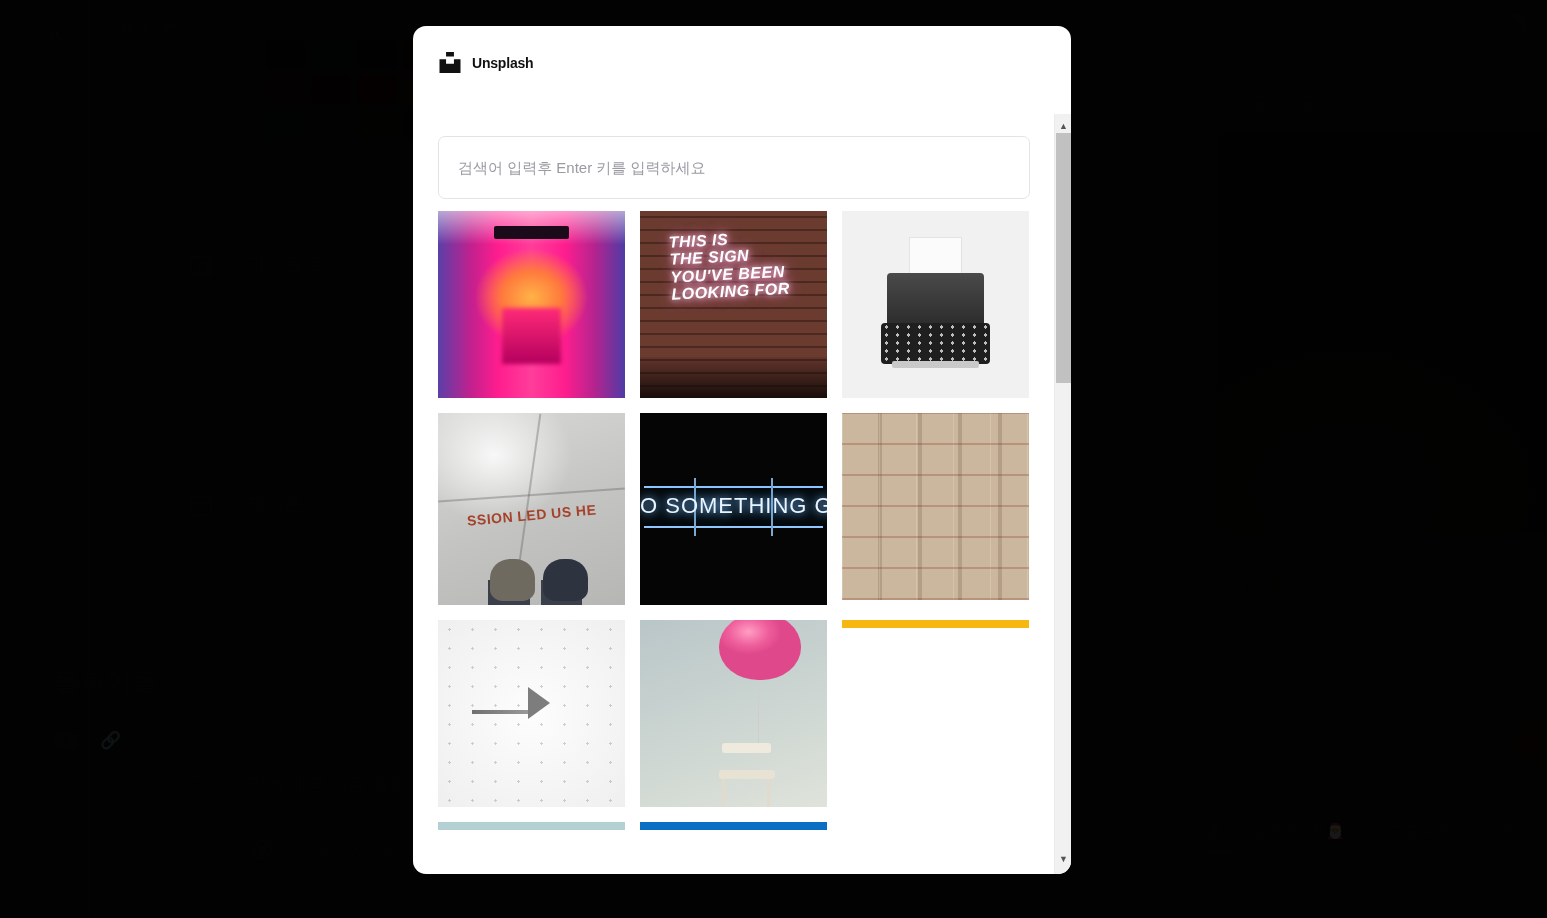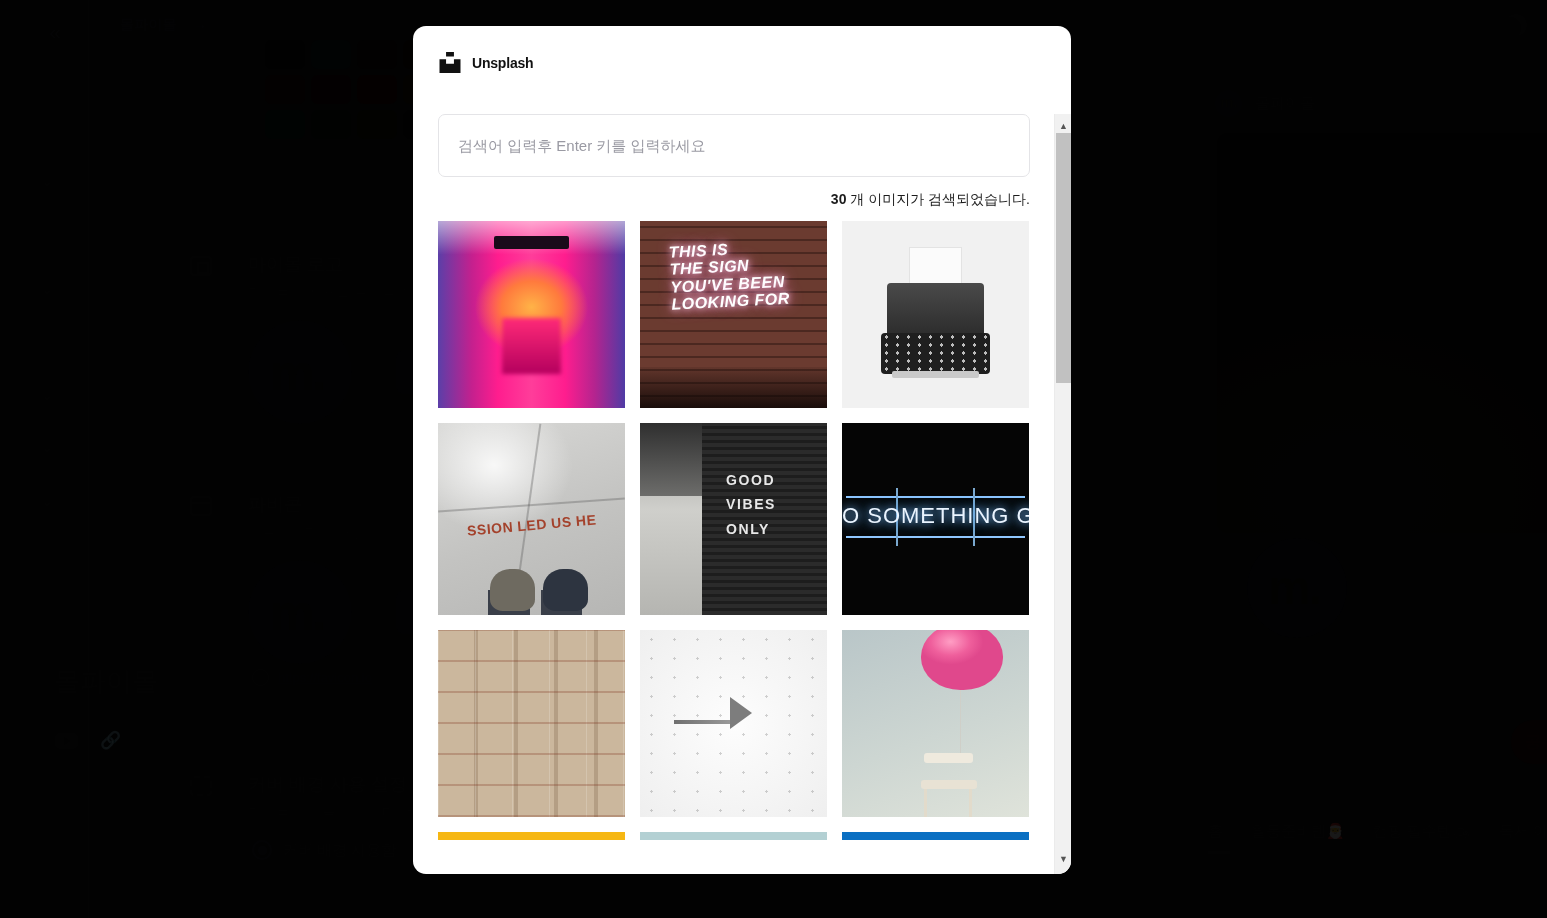--- a/index.html
+++ b/index.html
@@ -221,20 +221,21 @@
   .modal-body {
     position: absolute; left: 0; top: 88px;
     width: 658px; height: 760px;
     overflow: hidden;
   }
   .scroll-area {
     position: absolute; left: 25px; top: 0;
     width: 610px; height: 760px;
   }
   .search-field {
+    margin-top: 22px;
     width: 592px; height: 63px;
     border: 1px solid #e4e4e7;
     border-radius: 7px;
     background: #fff;
     font-size: 15px; color: #9a9aa3;
     padding: 0 19px;
     outline: none;
     font-family: inherit;
   }
   .search-field::placeholder { color: #9a9aa3; }
@@ -587,23 +588,20 @@
       <path fill="#111111" d="M0 11h10v7h12v-7h10v21H0z"></path>
     </svg>
     <span class="modal-title">Unsplash</span>
   </div>
 
   <div class="modal-body">
     <div class="scroll-area">
 
       <input class="search-field" type="text" placeholder="검색어 입력후 Enter 키를 입력하세요" style="">
 
-      <div class="result-count">
-        <b>30</b><span> 개 이미지가 검색되었습니다.</span>
-      </div>
 
       <div class="img-grid">
 
         <div class="img-card t-neon-hall"></div>
 
         <div class="img-card t-sign-brick">
           <div class="neon-txt">THIS IS<br>THE SIGN<br>YOU'VE BEEN<br>LOOKING FOR</div>
           <div class="shelf"></div>
         </div>
 
@@ -617,24 +615,20 @@
         <div class="img-card tall t-passion">
           <div class="grout1"></div>
           <div class="grout2"></div>
           <div class="words">SSION LED US HE</div>
           <div class="leg a"></div>
           <div class="leg b"></div>
           <div class="shoe a"></div>
           <div class="shoe b"></div>
         </div>
 
-        <div class="img-card tall t-goodvibes">
-          <div class="street"></div>
-          <div class="board">GOOD<br>VIBES<br>ONLY</div>
-        </div>
 
         <div class="img-card tall t-dosomething">
           <div class="neon"></div>
           <div class="mull" style="left:29%"></div>
           <div class="mull" style="left:70%"></div>
           <div class="neontext">O SOMETHING GREA</div>
         </div>
 
         <div class="img-card t-books"></div>
 

